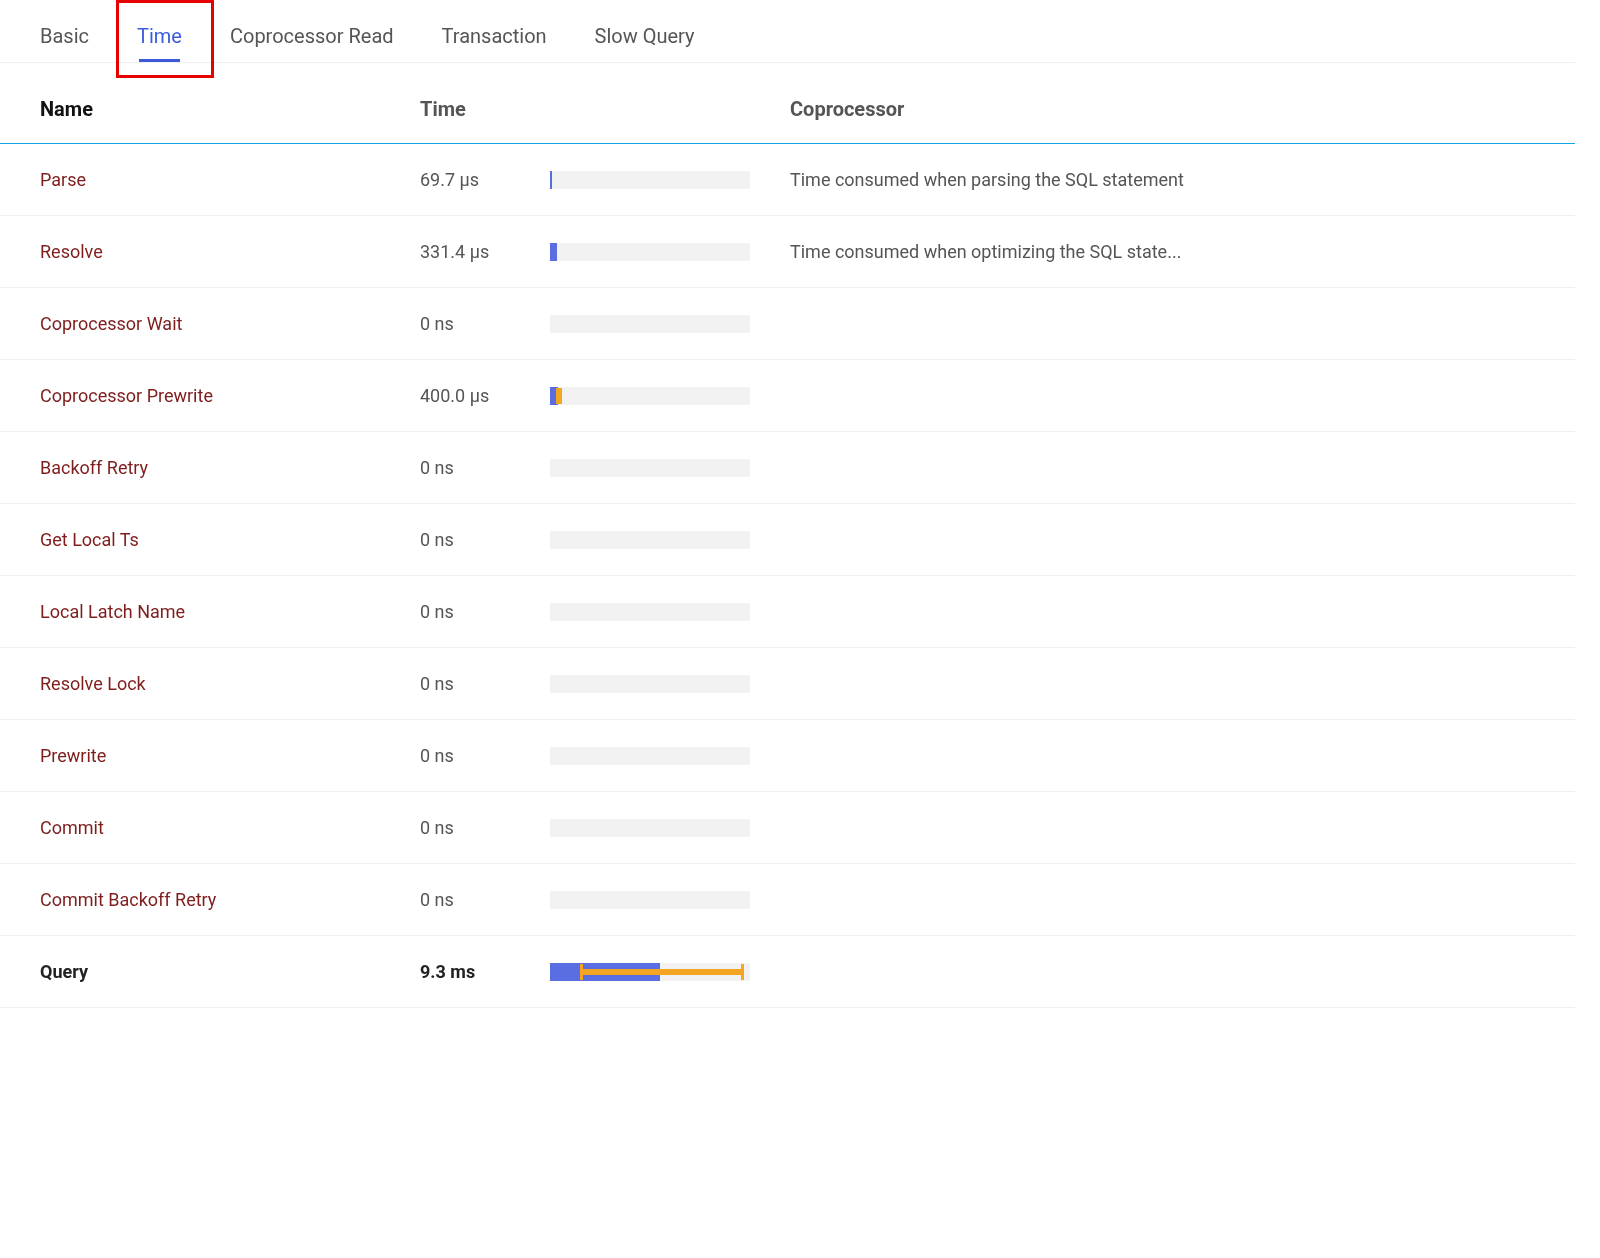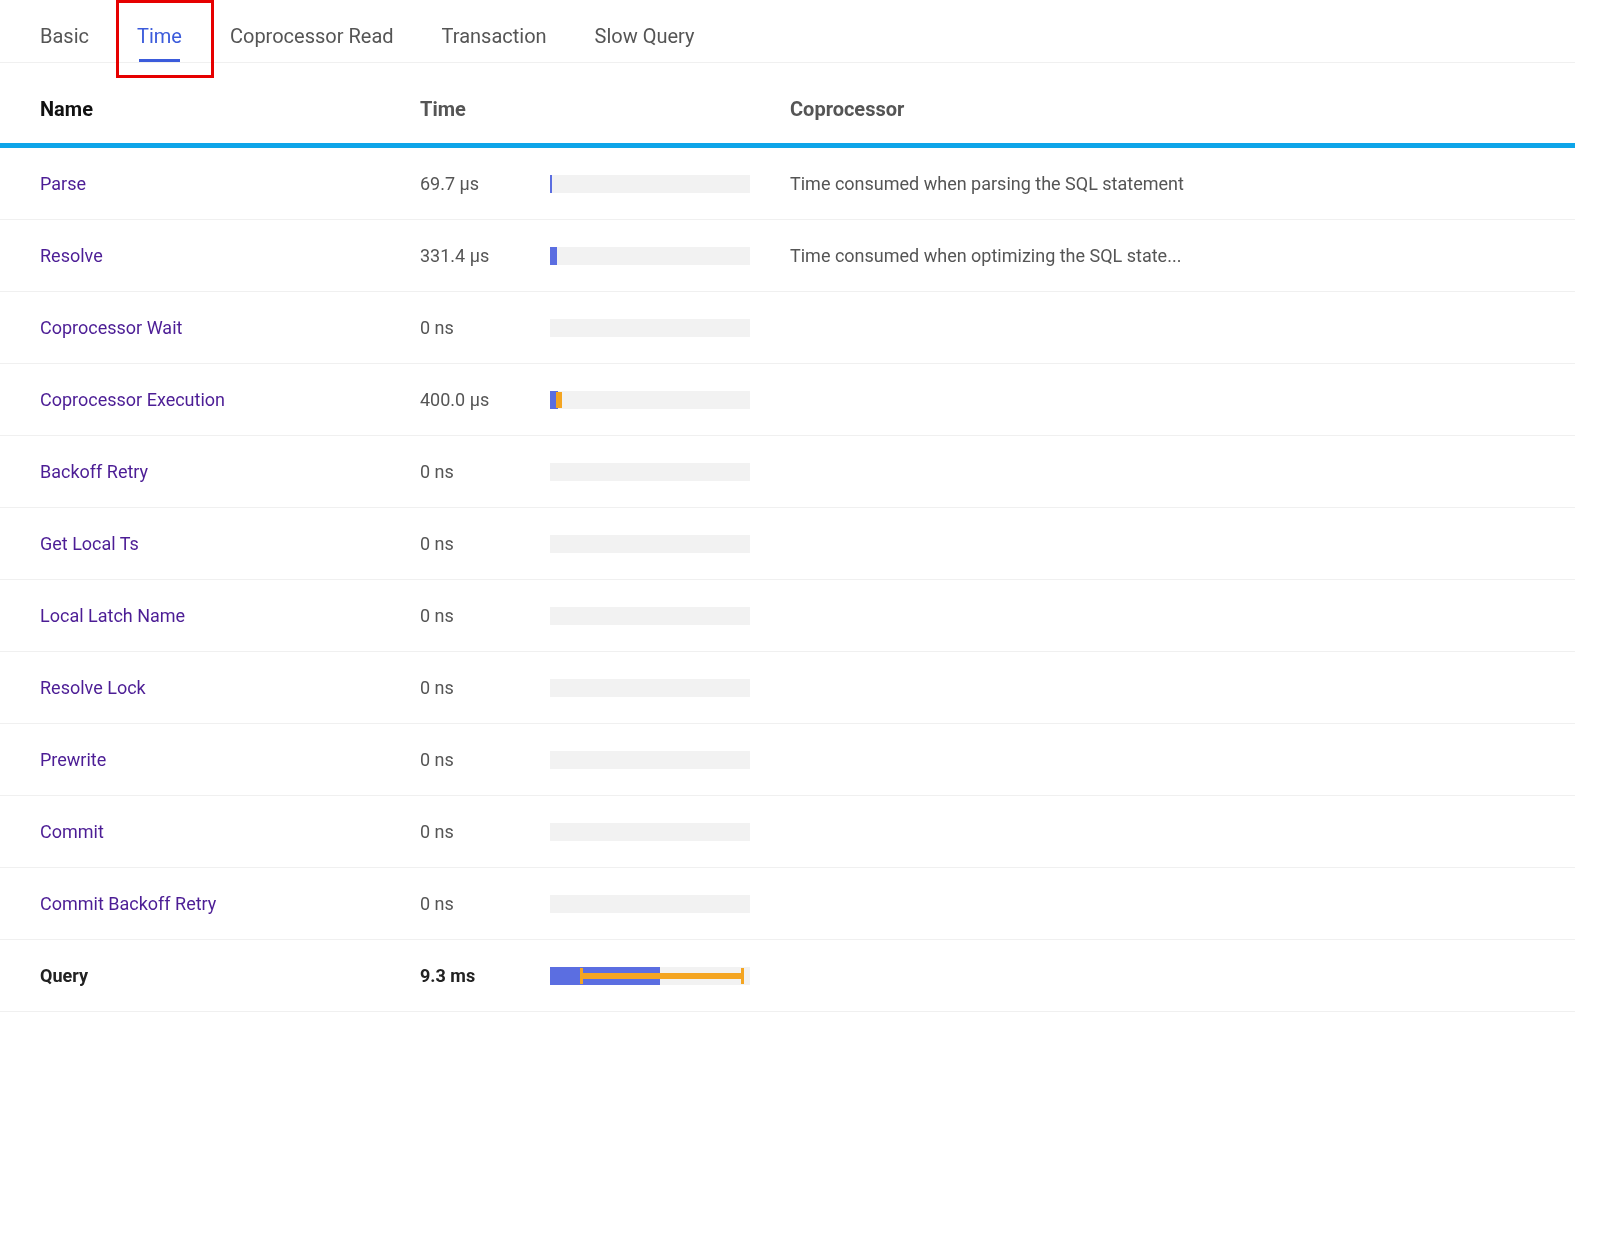--- a/index.html
+++ b/index.html
@@ -56,34 +56,34 @@
     .row {
       display: grid;
       grid-template-columns: 380px 130px 240px 1fr;
       column-gap: 0;
       align-items: center;
       padding: 20px 40px;
       border-bottom: 1px solid #f0f0f0;
       min-height: 72px;
     }
     .header-row {
-      border-bottom: 5px solid #0ea5e9;
+      border-bottom: 1px solid #0ea5e9;
       font-weight: 700;
       color: #111;
       padding-top: 34px;
       padding-bottom: 22px;
       min-height: auto;
     }
     .header-row .col-name,
     .header-row .col-time,
     .header-row .col-desc {
       font-size: 20px;
     }
     .col-name {
-      color: #4c1d95;
+      color: #7f1d1d;
     }
     .header-row .col-name {
       color: #111;
     }
     .col-time {
       color: #555;
       white-space: nowrap;
     }
     .col-desc {
       color: #555;
@@ -178,21 +178,21 @@
         </div>
         <div class="row">
           <div class="col-name">Coprocessor Wait</div>
           <div class="col-time">0 ns</div>
           <div>
             <div class="bar-track"></div>
           </div>
           <div class="col-desc"></div>
         </div>
         <div class="row">
-          <div class="col-name">Coprocessor Execution</div>
+          <div class="col-name">Coprocessor Prewrite</div>
           <div class="col-time">400.0 μs</div>
           <div>
             <div class="bar-track">
               <div class="bar-fill" style="width: 4%;"></div>
               <div class="bar-error" style="left: 3%; width: 3%;"></div>
             </div>
           </div>
           <div class="col-desc"></div>
         </div>
         <div class="row">

